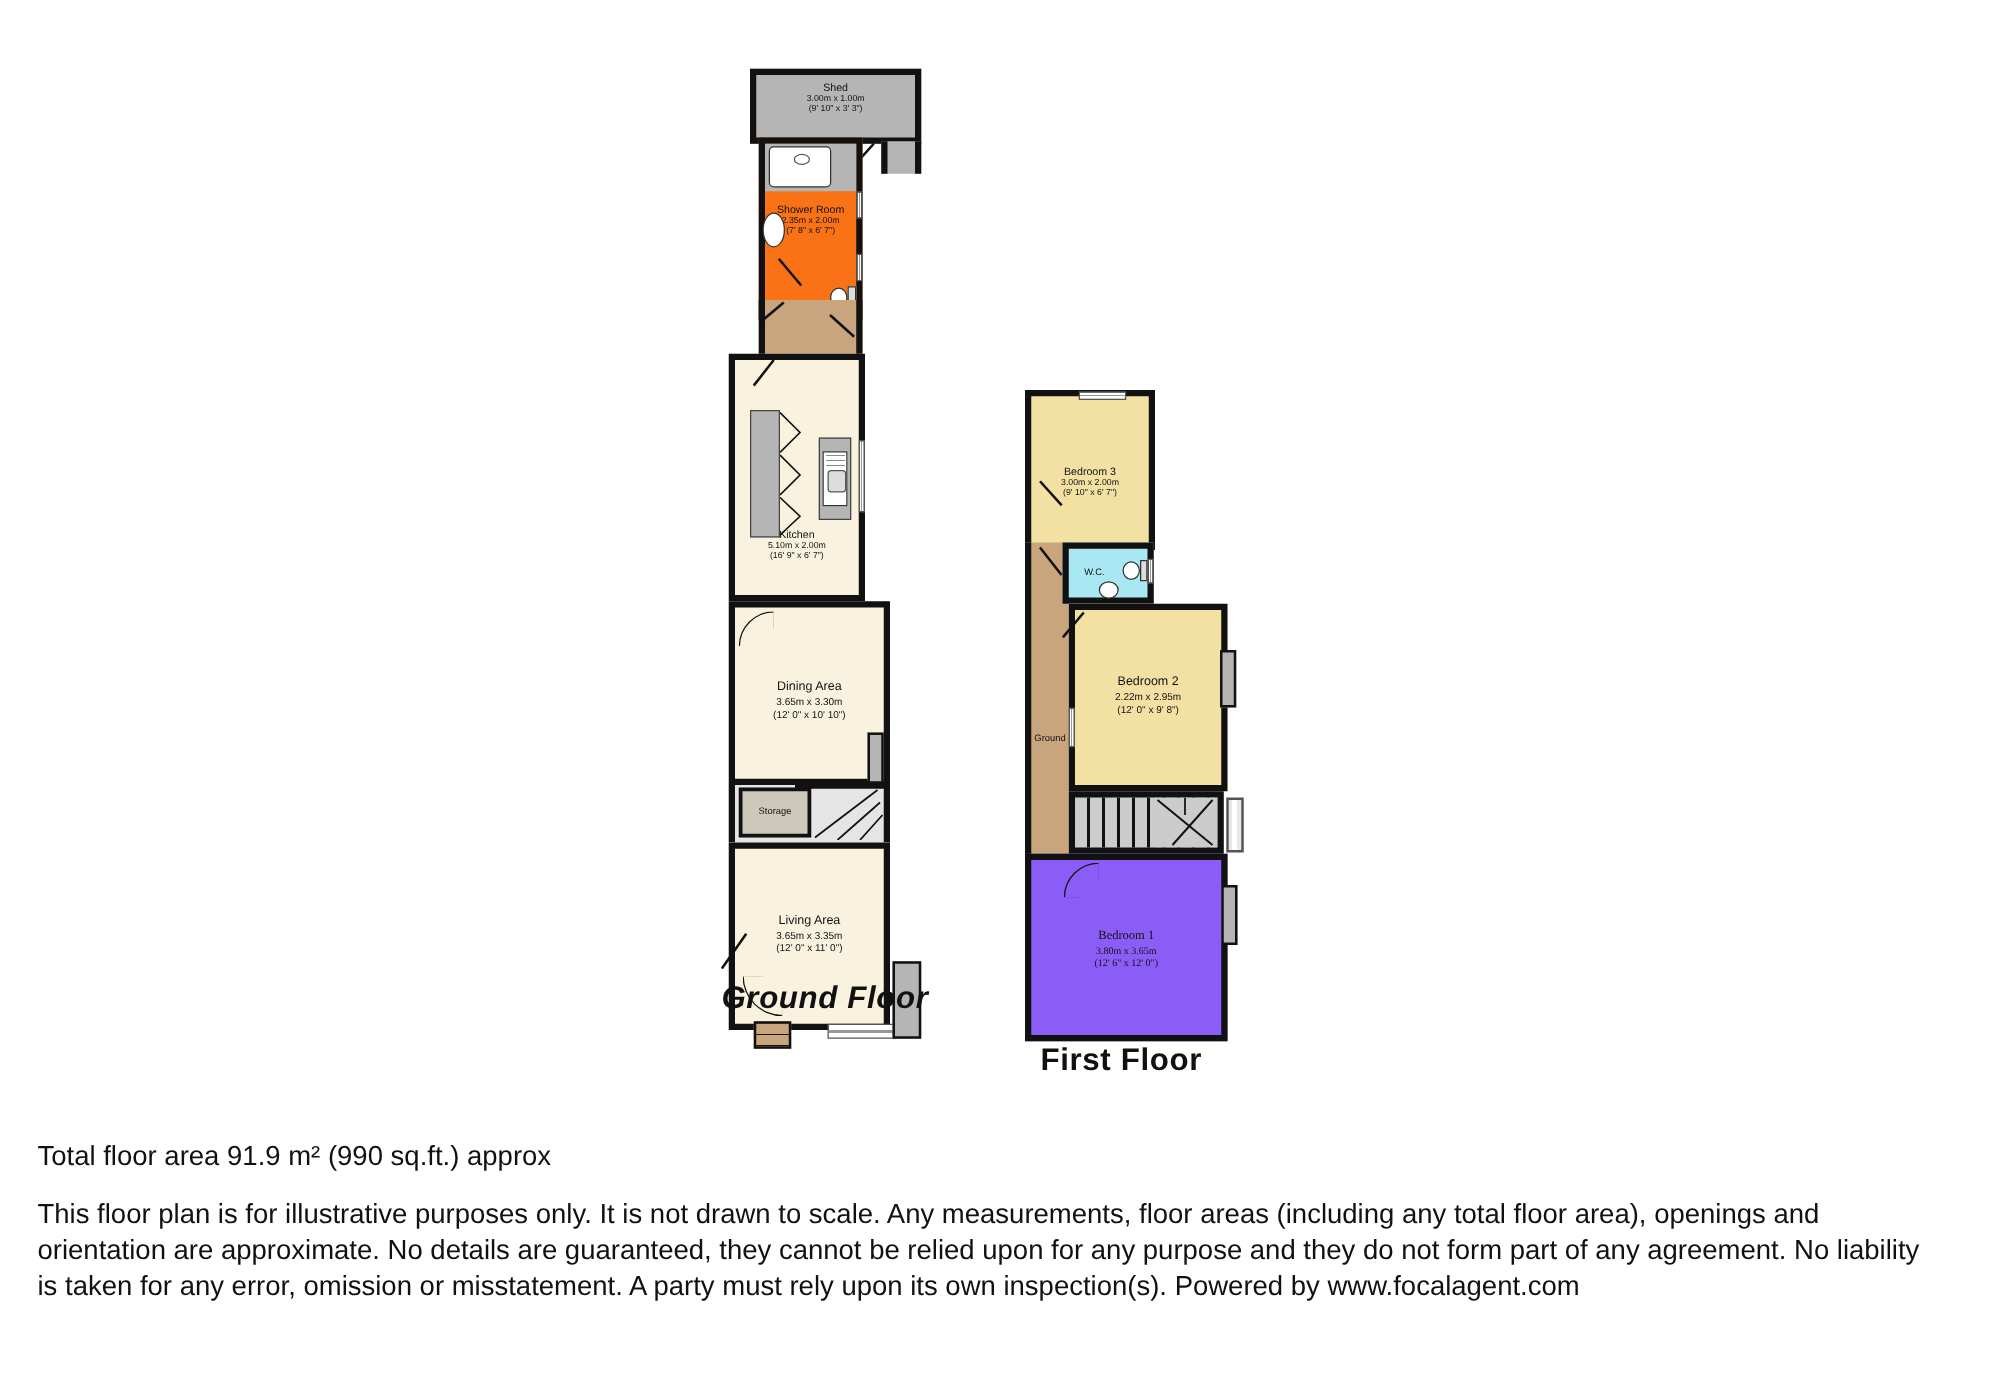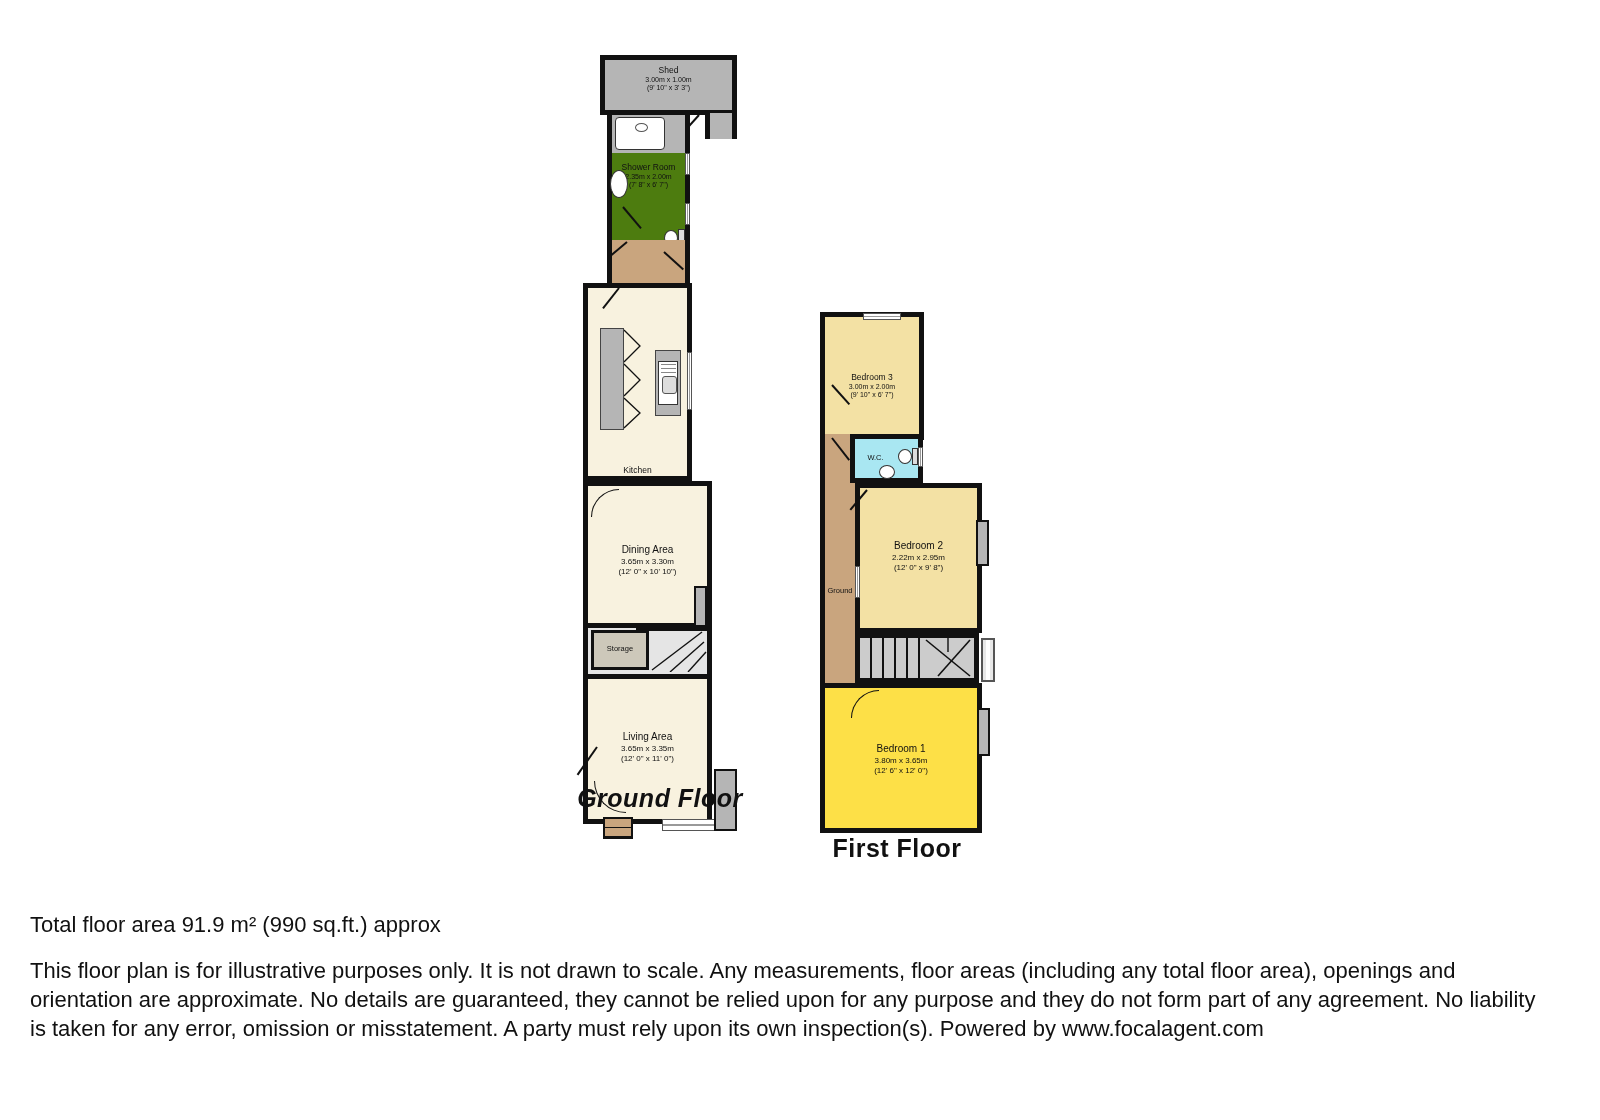--- a/index.html
+++ b/index.html
@@ -44,21 +44,21 @@
     <div class="room" style="left: 22px; top: 0px; width: 137px; height: 60px; background-color: rgb(181, 181, 181);">
       <div class="label sm" style="top:5px;text-align:center;">
         <div class="rn">Shed</div>
         <div class="rd">3.00m x 1.00m</div>
         <div class="rd">(9' 10" x 3' 3")</div>
       </div>
     </div>
     <div class="abs" style="left: 127px; top: 58px; width: 32px; height: 26px; border-left: 5px solid rgb(17, 17, 17); border-right: 5px solid rgb(17, 17, 17); box-sizing: border-box; background-color: rgb(181, 181, 181);"></div>
     <div class="leaf" style="left:120px; top:60px; height:30px; transform:rotate(42deg);"></div>
 
-    <div class="room" style="left: 29px; top: 55px; width: 83px; height: 146px; background-color: #4d7c0f;">
+    <div class="room" style="left: 29px; top: 55px; width: 83px; height: 146px; background-color: #f97316;">
       <div class="abs" style="left: 0px; top: 0px; right: 0px; height: 38px; background-color: rgb(181, 181, 181);"></div>
       <div class="fixture" style="left:3px; top:2px; width:50px; height:33px; border-radius:4px;">
         <div class="abs" style="left:19px; top:5px; width:11px; height:7px; border:1.5px solid #555; border-radius:50%;"></div>
       </div>
       <div class="label sm" style="top:47px;">
         <div class="rn">Shower Room</div>
         <div class="rd">2.35m x 2.00m</div>
         <div class="rd">(7' 8" x 6' 7")</div>
       </div>
       <div class="fixture" style="left:-2px; top:55px; width:18px; height:28px; border-radius:50%;"></div>
@@ -81,21 +81,21 @@
         <polyline points="0,36 16,52 0,68" fill="none" stroke="#111" stroke-width="1.3"></polyline>
         <polyline points="0,70 16,85 0,100" fill="none" stroke="#111" stroke-width="1.3"></polyline>
       </svg>
       <div class="abs" style="left: 67px; top: 62px; width: 26px; height: 66px; border: 1px solid rgb(68, 68, 68); box-sizing: border-box; background-color: rgb(181, 181, 181);">
         <div class="fixture" style="left:2px; top:10px; width:20px; height:44px;">
           <div class="abs" style="left:3px; top:14px; width:13px; height:16px; background:#ddd; border:1px solid #555; border-radius:3px;"></div>
           <div class="abs" style="left:2px; top:2px; width:15px; height:9px; background:repeating-linear-gradient(to bottom,#888 0 1px,transparent 1px 4px);"></div>
         </div>
       </div>
       <div class="window-v" style="left:99px; top:64px; width:5px; height:58px;"></div>
-      <div class="label sm" style="top:134px;margin-top:43px;">
+      <div class="label sm" style="top:134px;">
         <div class="rn">Kitchen</div>
         <div class="rd">5.10m x 2.00m</div>
         <div class="rd">(16' 9" x 6' 7")</div>
       </div>
       <div class="leaf" style="left:30px; top:0px; height:26px; transform:rotate(38deg);"></div>
     </div>
 
     <div class="room" style="left: 5px; top: 426px; width: 129px; height: 147px; background-color: rgb(248, 242, 223);">
       <div class="arc tl" style="left:3px; top:3px; width:28px; height:28px;"></div>
       <div class="chimney" style="left: 106px; top: 100px; width: 13px; height: 42px; background-color: rgb(181, 181, 181);"></div>
@@ -180,21 +180,21 @@
     <div class="room stairs-tread" style="left:35px; top:323px; width:124px; height:50px;">
       <svg class="abs" style="right:0; top:0;" width="50" height="40" viewBox="0 0 50 40">
         <rect x="0" y="0" width="50" height="40" fill="#cccccc"></rect>
         <line x1="2" y1="2" x2="46" y2="38" stroke="#111" stroke-width="1.6"></line>
         <line x1="46" y1="2" x2="14" y2="38" stroke="#111" stroke-width="1.6"></line>
         <line x1="24" y1="0" x2="24" y2="14" stroke="#111" stroke-width="1.4"></line>
       </svg>
     </div>
     <div class="abs" style="left:161px; top:328px; width:14px; height:44px; border:2px solid #555; box-sizing:border-box; background:linear-gradient(to right,#e8e8e8 30%,#fff 30%,#fff 70%,#e8e8e8 70%);"></div>
 
-    <div class="room" style="left: 0px; top: 373px; width: 162px; height: 150px; background-color: #fde047;">
+    <div class="room" style="left: 0px; top: 373px; width: 162px; height: 150px; background-color: #8b5cf6; font-family: Liberation Serif, serif;">
       <div class="arc tl" style="left:26px; top:2px; width:28px; height:28px;"></div>
       <div class="label" style="top:55px;">
         <div class="rn">Bedroom 1</div>
         <div class="rd">3.80m x 3.65m</div>
         <div class="rd">(12' 6" x 12' 0")</div>
       </div>
     </div>
     <div class="chimney" style="left: 157px; top: 398px; width: 13px; height: 48px; background-color: rgb(181, 181, 181);"></div>
   </div>
 

